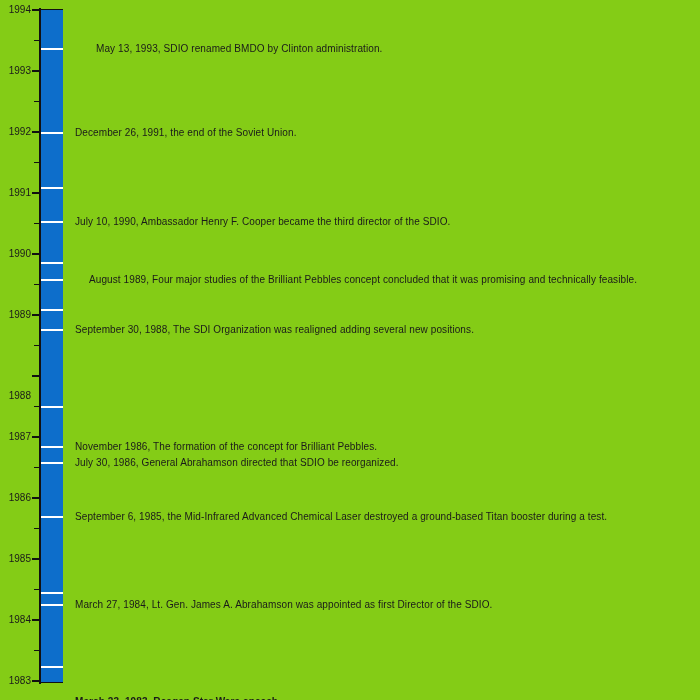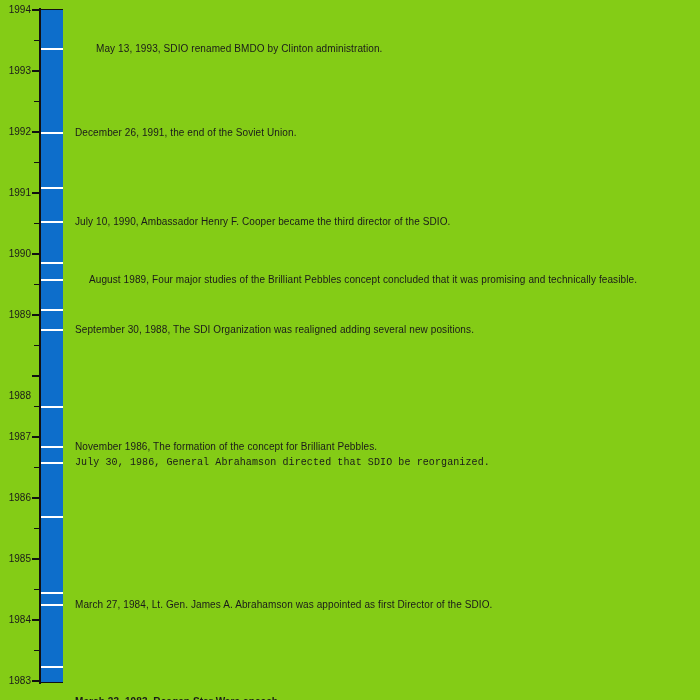--- a/index.html
+++ b/index.html
@@ -71,20 +71,21 @@
     <div class="evt-marker" style="left: 41px; top: 261.662px; width: 21.5px; background: rgb(255, 255, 255);"></div>
     <div class="evt-marker" style="left: 41px; top: 278.62px; width: 21.5px; background: rgb(255, 255, 255);"></div>
     <div class="evt-label" style="left: 75px; top: 279.62px; color: rgb(26, 26, 26); margin-left: 14px;">August 1989, Four major studies of the Brilliant Pebbles concept concluded that it was promising and technically feasible.</div>
     <div class="evt-marker" style="left: 41px; top: 308.632px; width: 21.5px; background: rgb(255, 255, 255);"></div>
     <div class="evt-marker" style="left: 41px; top: 329.189px; width: 21.5px; background: rgb(255, 255, 255);"></div>
     <div class="evt-label" style="left: 75px; top: 330.189px; color: rgb(26, 26, 26);">September 30, 1988, The SDI Organization was realigned adding several new positions.</div>
     <div class="evt-marker" style="left: 41px; top: 405.5px; width: 21.5px; background: rgb(255, 255, 255);"></div>
     <div class="evt-marker" style="left: 41px; top: 446.004px; width: 21.5px; background: rgb(255, 255, 255);"></div>
     <div class="evt-label" style="left: 75px; top: 447.004px; color: rgb(26, 26, 26);">November 1986, The formation of the concept for Brilliant Pebbles.</div>
     <div class="evt-marker" style="left: 41px; top: 461.742px; width: 21.5px; background: rgb(255, 255, 255);"></div>
-    <div class="evt-label" style="left: 75px; top: 462.742px; color: rgb(26, 26, 26); font-family: Liberation Mono, monospace;">July 30, 1986, General Abrahamson directed that SDIO be reorganized.</div>
+    <div class="evt-label" style="left: 75px; top: 462.742px; color: rgb(26, 26, 26);">July 30, 1986, General Abrahamson directed that SDIO be reorganized.</div>
     <div class="evt-marker" style="left: 41px; top: 516.398px; width: 21.5px; background: rgb(255, 255, 255);"></div>
+    <div class="evt-label" style="left: 75px; top: 517.398px; color: rgb(26, 26, 26);">September 6, 1985, the Mid-Infrared Advanced Chemical Laser destroyed a ground-based Titan booster during a test.</div>
     <div class="evt-marker" style="left: 41px; top: 591.977px; width: 21.5px; background: rgb(255, 255, 255);"></div>
     <div class="evt-marker" style="left: 41px; top: 604.482px; width: 21.5px; background: rgb(255, 255, 255);"></div>
     <div class="evt-label" style="left: 75px; top: 605.482px; color: rgb(26, 26, 26);">March 27, 1984, Lt. Gen. James A. Abrahamson was appointed as first Director of the SDIO.</div>
     <div class="evt-marker" style="left: 41px; top: 666.275px; width: 21.5px; background: rgb(255, 255, 255);"></div>
     <div class="evt-label" style="left: 75px; top: 702px; color: rgb(26, 26, 26); font-weight: bold;">March 23, 1983, Reagan Star Wars speech.</div>
   </div>
 
 </body></html>

